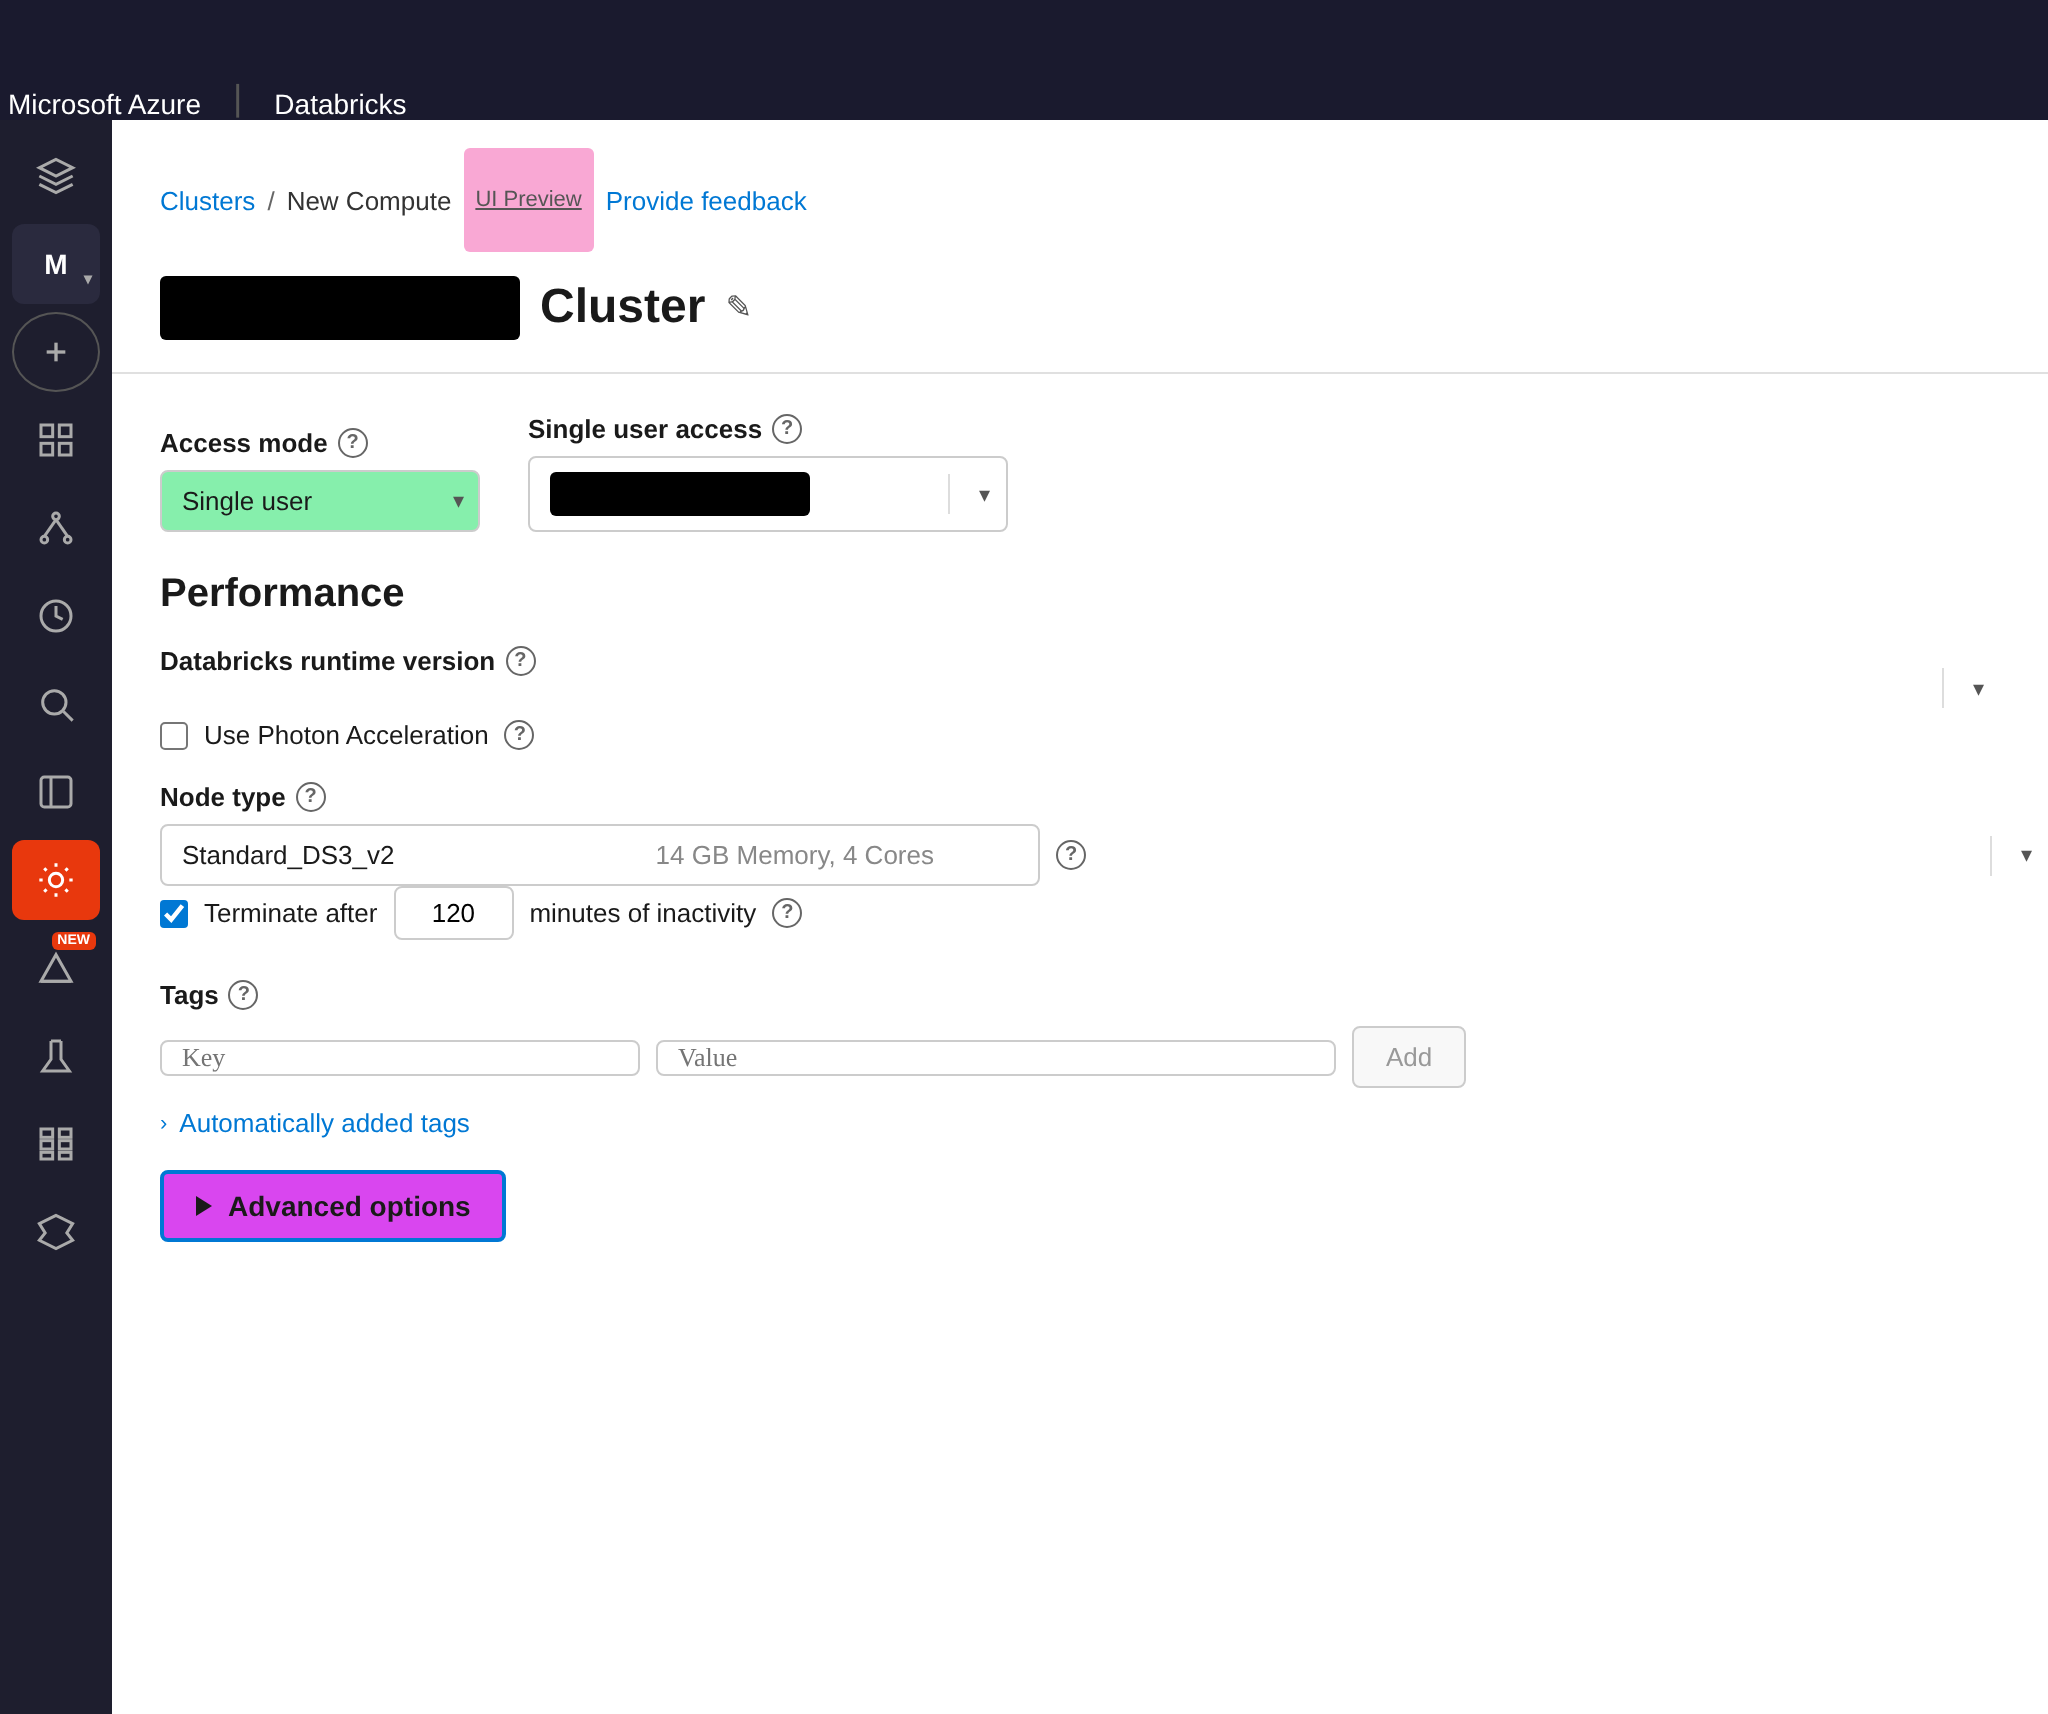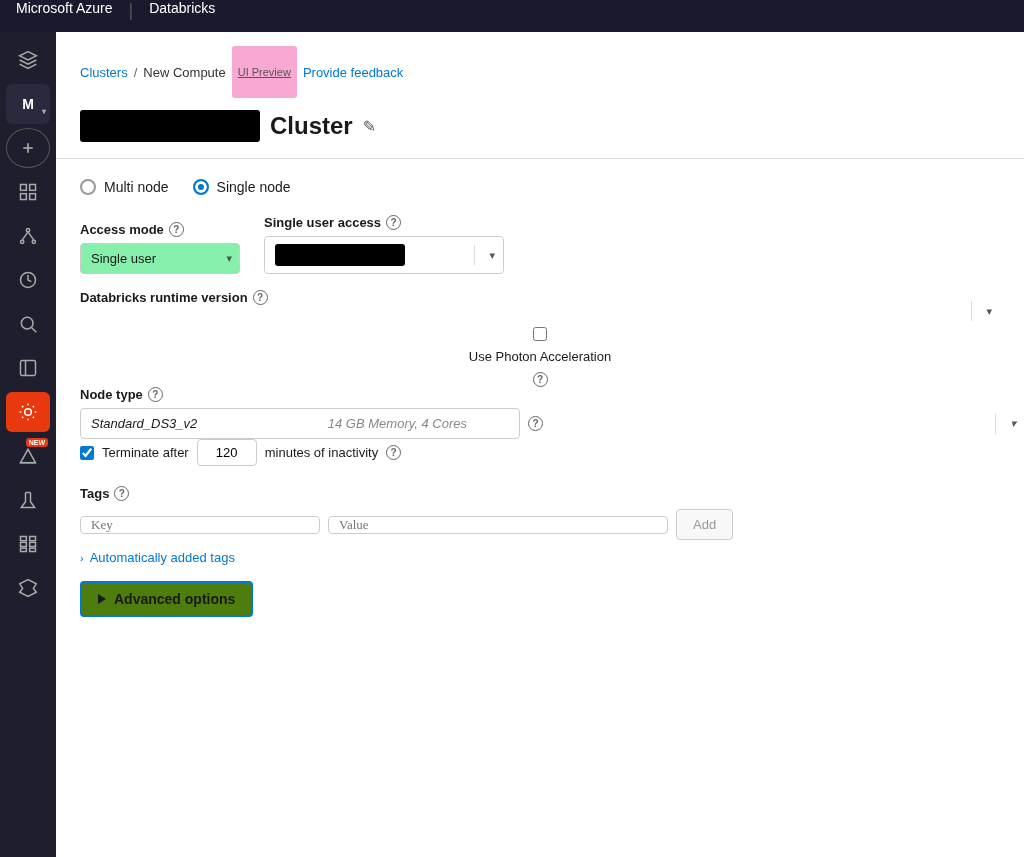--- a/index.html
+++ b/index.html
@@ -1,24 +1,24 @@
 <!DOCTYPE html>
 <html><head>
   <meta charset="utf-8">
   <style>
     * { box-sizing: border-box; margin: 0; padding: 0; }
     body { font-family: -apple-system, BlinkMacSystemFont, 'Segoe UI', sans-serif; font-size: 14px; background: #fff; display: flex; flex-direction: column; height: 857px; overflow: hidden; }
 
     
     .top-nav {
       background: #1a1a2e;
-      height: 32px;
-      display: flex;
-      align-items: flex-start;
-      padding: 0 16px;
+      height: 60px;
+      display: flex;
+      align-items: flex-end;
+      padding: 0 4px;
       gap: 16px;
       flex-shrink: 0;
     }
     .top-nav-brand {
       color: #fff;
       font-size: 14px;
       font-weight: 500;
     }
     .top-nav-divider {
       color: #555;
@@ -234,44 +234,42 @@
       font-weight: 700;
       color: #1a1a1a;
       margin: 20px 0 14px;
     }
 
     
     .checkbox-row {
       display: flex;
       align-items: center;
       gap: 8px;
-      margin-bottom: 0;
-      font-size: 13px;
-      color: #1a1a1a;
-      flex-direction: column;
+      margin-bottom: 16px;
+      font-size: 13px;
+      color: #1a1a1a;
     }
     .checkbox-input {
       width: 14px;
       height: 14px;
       cursor: pointer;
       accent-color: #0078d4;
     }
     .node-select-box {
       border: 1px solid #ccc;
       border-radius: 4px;
       padding: 7px 32px 7px 10px;
       font-size: 13px;
       color: #1a1a1a;
       background: #fff;
       cursor: pointer;
       display: flex;
       align-items: center;
       min-width: 440px;
       gap: 8px;
-      font-style: italic;
     }
     .node-name { font-weight: 500; }
     .node-info { color: #888; margin-left: auto; padding-right: 20px; }
 
     
     .terminate-row {
       display: flex;
       align-items: center;
       gap: 8px;
       margin-bottom: 20px;
@@ -335,21 +333,21 @@
     .advanced-options-btn {
       display: flex;
       align-items: center;
       gap: 8px;
       border: 2px solid #0078d4;
       border-radius: 4px;
       padding: 8px 16px;
       font-size: 14px;
       font-weight: 600;
       color: #1a1a1a;
-      background: #4d7c0f;
+      background: #d946ef;
       cursor: pointer;
       width: fit-content;
       margin-top: 10px;
     }
     .triangle-right {
       width: 0;
       height: 0;
       border-top: 5px solid transparent;
       border-bottom: 5px solid transparent;
       border-left: 8px solid #1a1a1a;
@@ -480,30 +478,20 @@
     </div>
 
     <div class="page-title-area">
       <div class="title-redacted"></div>
       <span class="page-title-text">Cluster</span>
       <span class="edit-icon">✎</span>
     </div>
 
     <div class="form-content">
 
-      <div class="radio-group">
-        <label class="radio-option">
-          <div class="radio-circle"></div>
-          <span>Multi node</span>
-        </label>
-        <label class="radio-option">
-          <div class="radio-circle selected"></div>
-          <span>Single node</span>
-        </label>
-      </div>
 
       <div class="form-row">
         <div class="form-field">
           <div class="form-label">
             <span>Access mode</span>
             <span class="help-icon">?</span>
           </div>
           <div class="select-wrapper">
             <select class="select-box">
               <option>Single user</option>
@@ -518,20 +506,21 @@
             <span class="help-icon">?</span>
           </div>
           <div class="user-access-field">
             <div style="width:130px; height:22px; background:#000; border-radius:3px;"></div>
             <div style="position:absolute; right:28px; top:50%; transform:translateY(-50%); width:1px; height:20px; background:#ddd;"></div>
             <span style="position:absolute; right:8px; color:#555; font-size:11px;">▾</span>
           </div>
         </div>
       </div>
 
+      <div class="section-header">Performance</div>
 
       <div class="form-field" style="margin-bottom:16px;">
         <div class="form-label">
           <span>Databricks runtime version</span>
           <span class="help-icon">?</span>
         </div>
         <div class="select-wrapper">
           <div style="position:absolute; right:28px; top:50%; transform:translateY(-50%); width:1px; height:20px; background:#ddd;"></div>
           <span class="select-caret">▾</span>
         </div>

